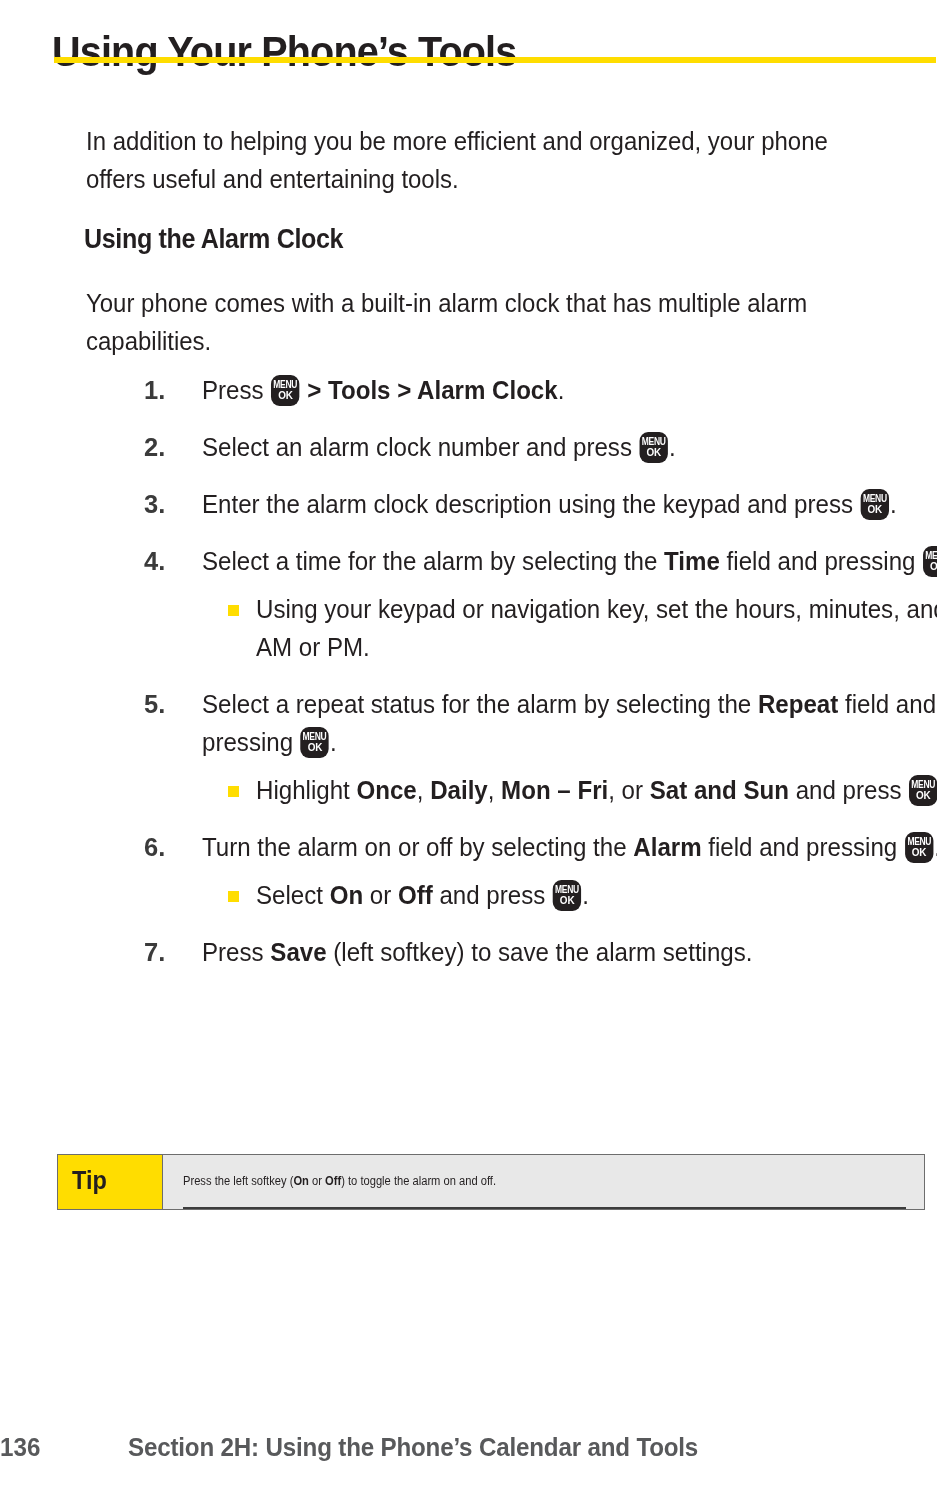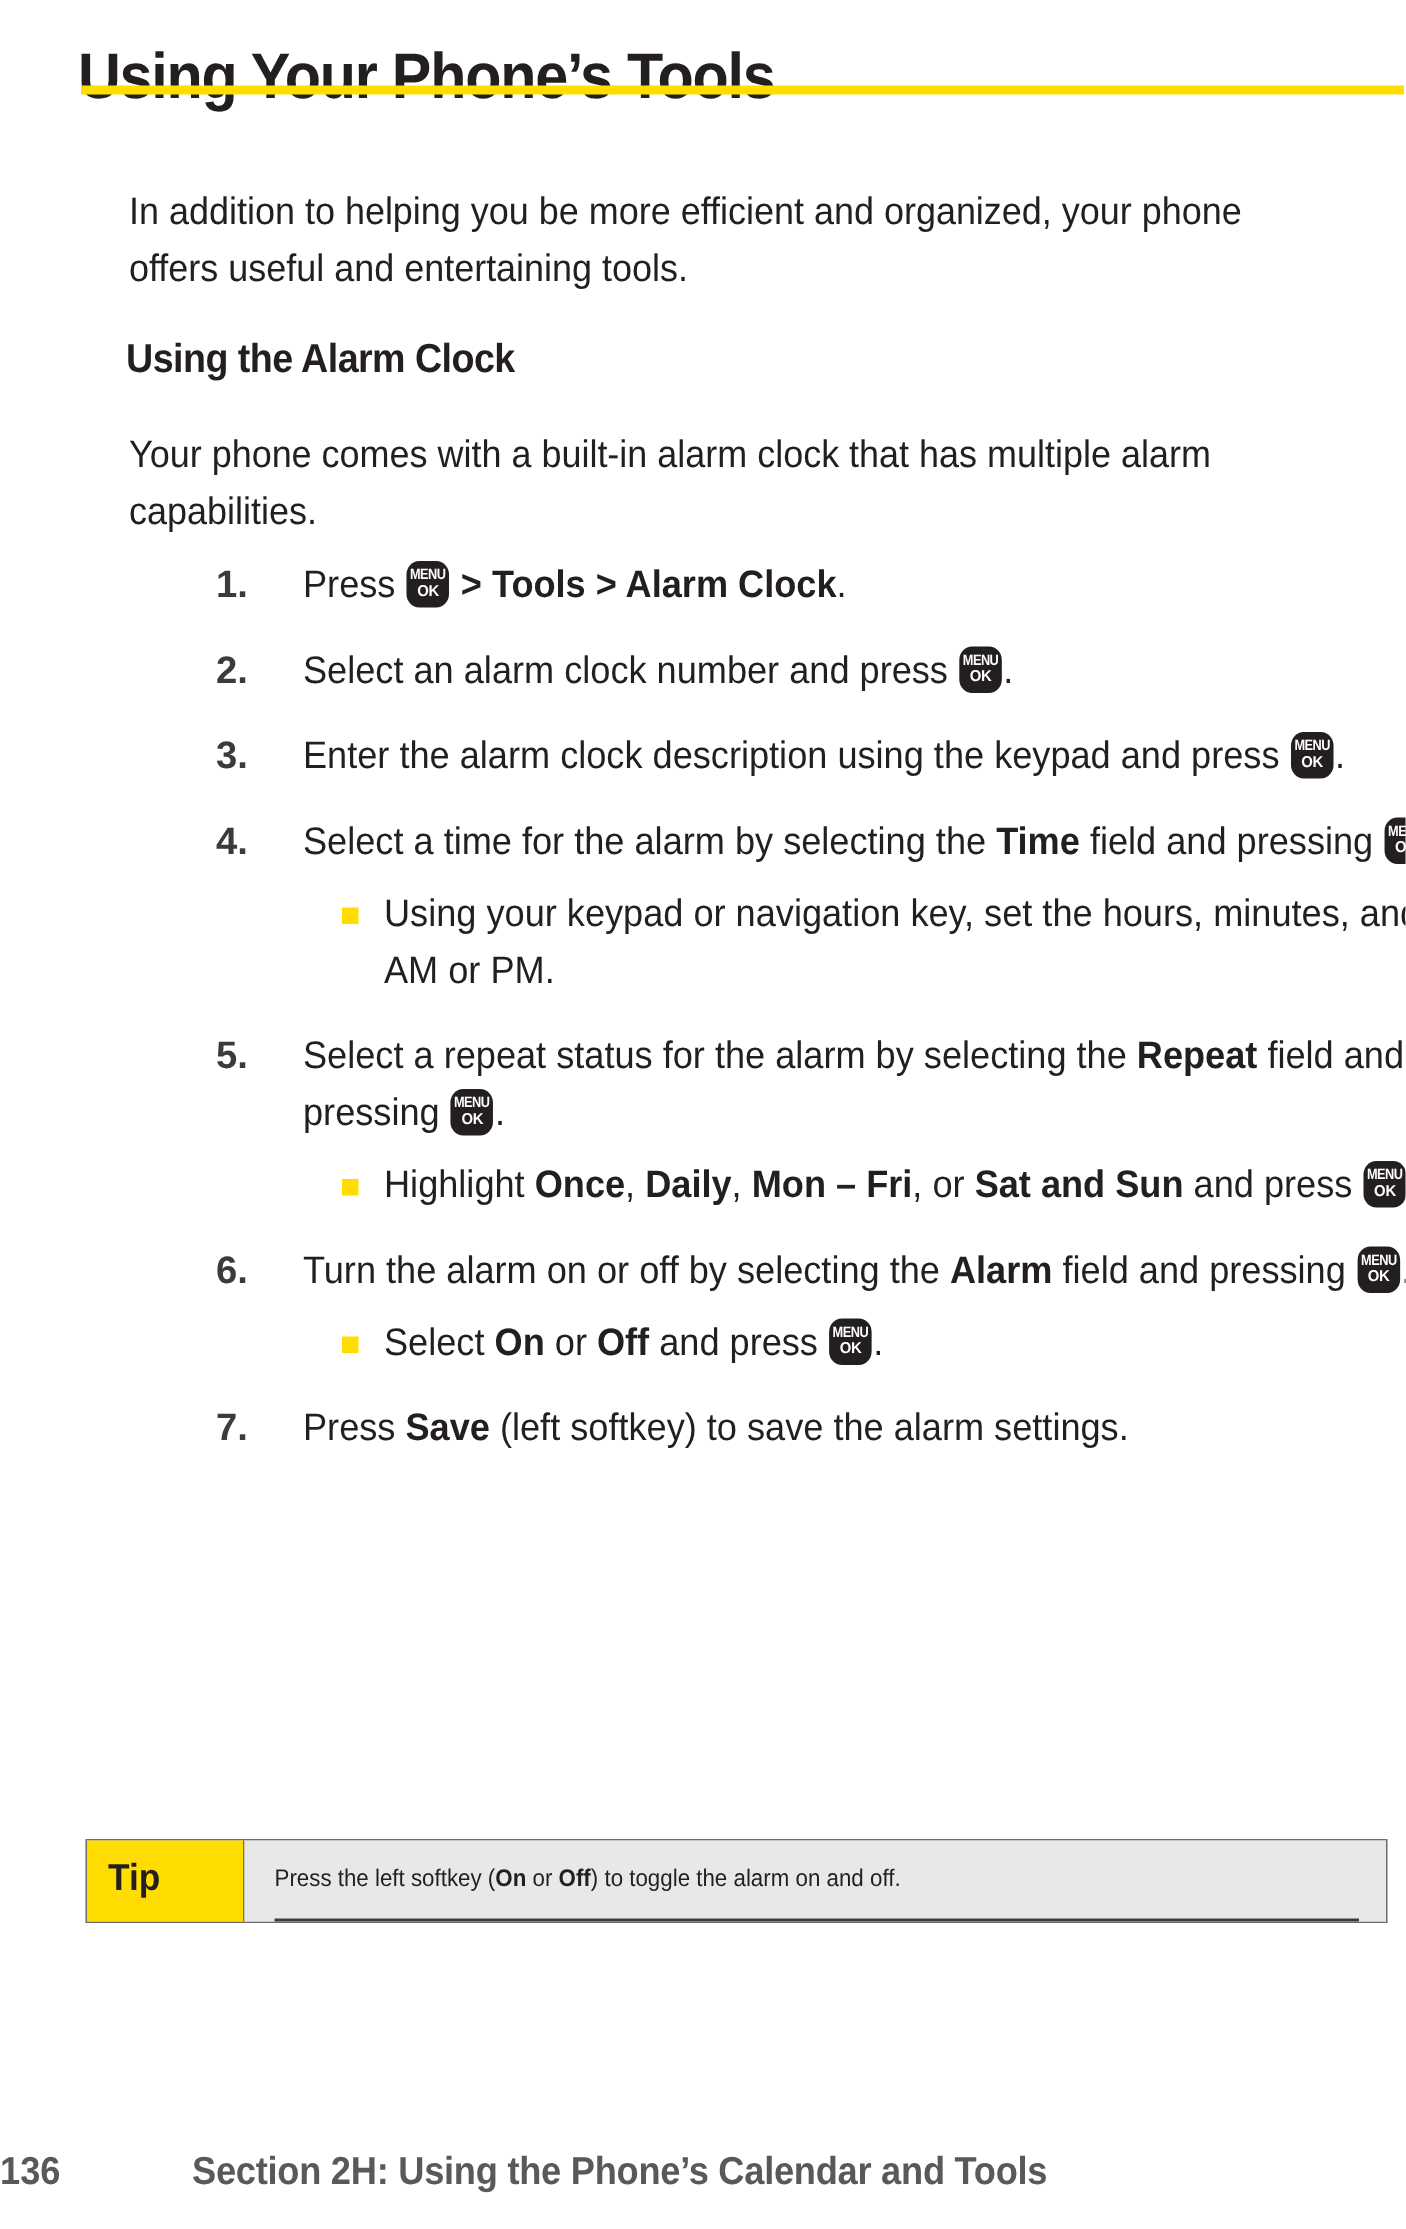--- a/index.html
+++ b/index.html
@@ -174,21 +174,21 @@
     font-size: 10.5px;
     font-weight: bold;
     line-height: 11px;
     letter-spacing: -0.2px;
   }
 
   
   .tipbox {
     position: absolute;
     left: 57px;
-    top: 1226px;
+    top: 1154px;
     width: 868px;
     border: 1.5px solid #6d6d6d;
     box-sizing: border-box;
     display: flex;
     background: #e8e8e8;
   }
   .tip-label-cell {
     width: 105px;
     background: #FFDD00;
     border-right: 1.5px solid #6d6d6d;
@@ -204,21 +204,21 @@
     transform-origin: left top;
     display: inline-block;
   }
   .tip-body-cell {
     flex: 1 1 auto;
     background: #e8e8e8;
     padding: 0;
   }
   .tip-row {
     padding: 11px 18px 11px 20px;
-    font-size: 16px;
+    font-size: 12px;
     line-height: 30px;
     color: #231f20;
   }
   .tip-row > span {
     display: block;
     transform: scaleX(0.93);
     transform-origin: left top;
     width: 107%;
   }
   .tip-divider {

